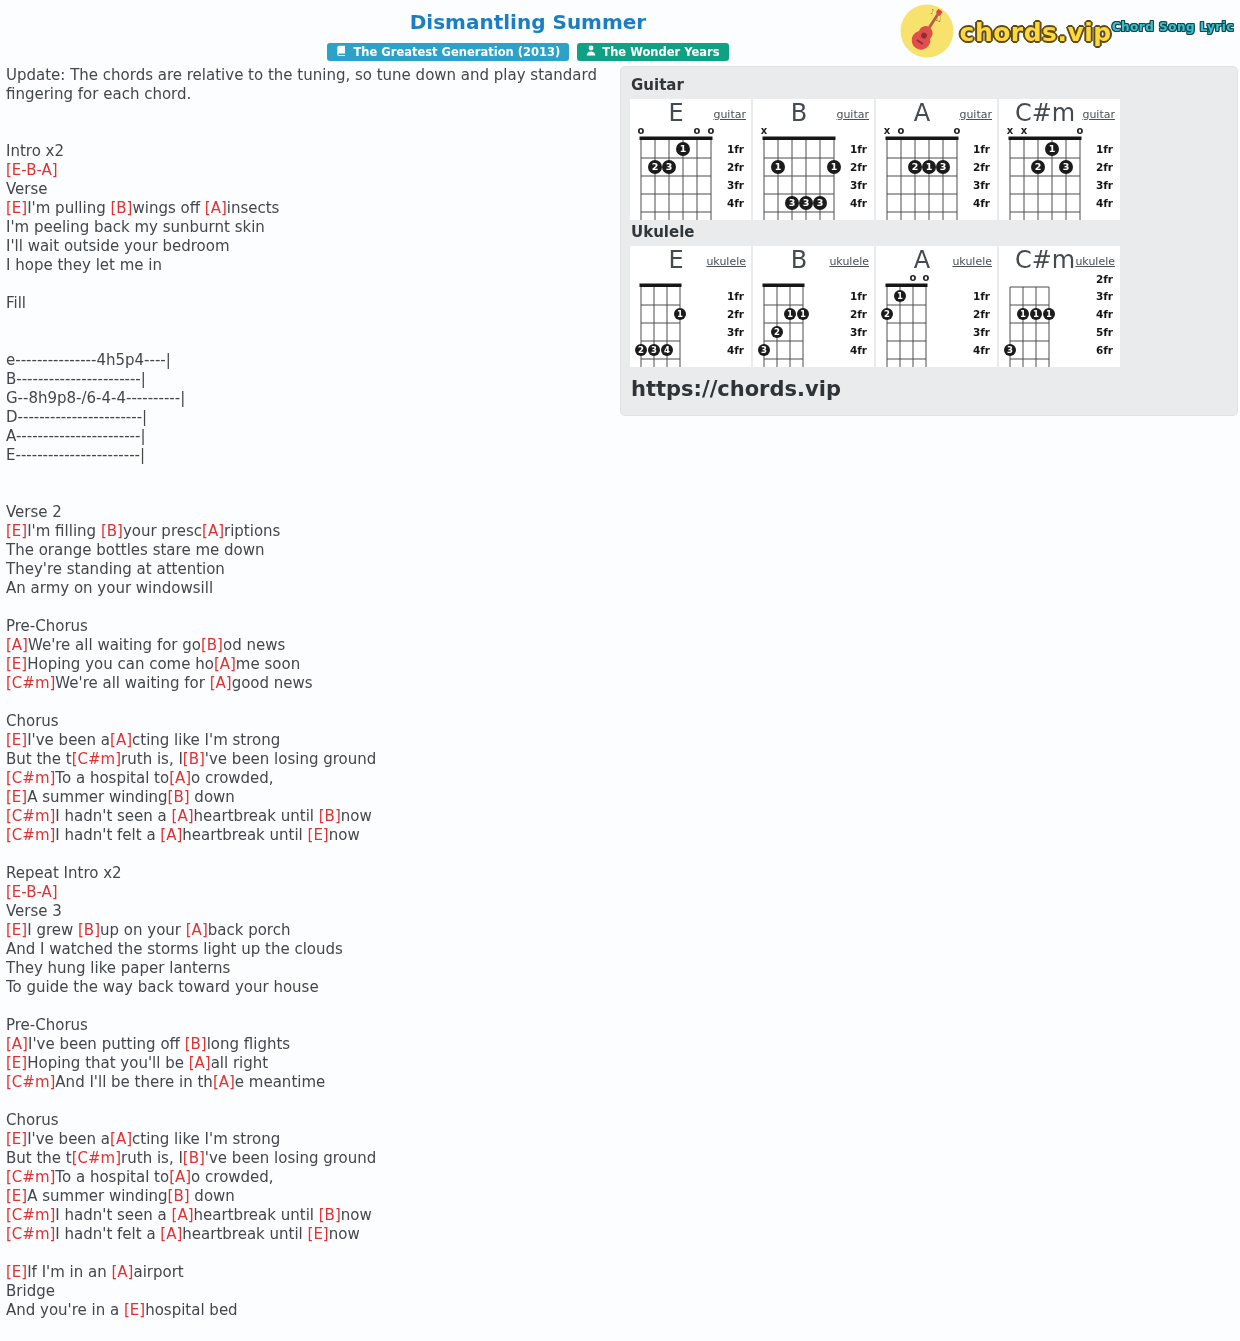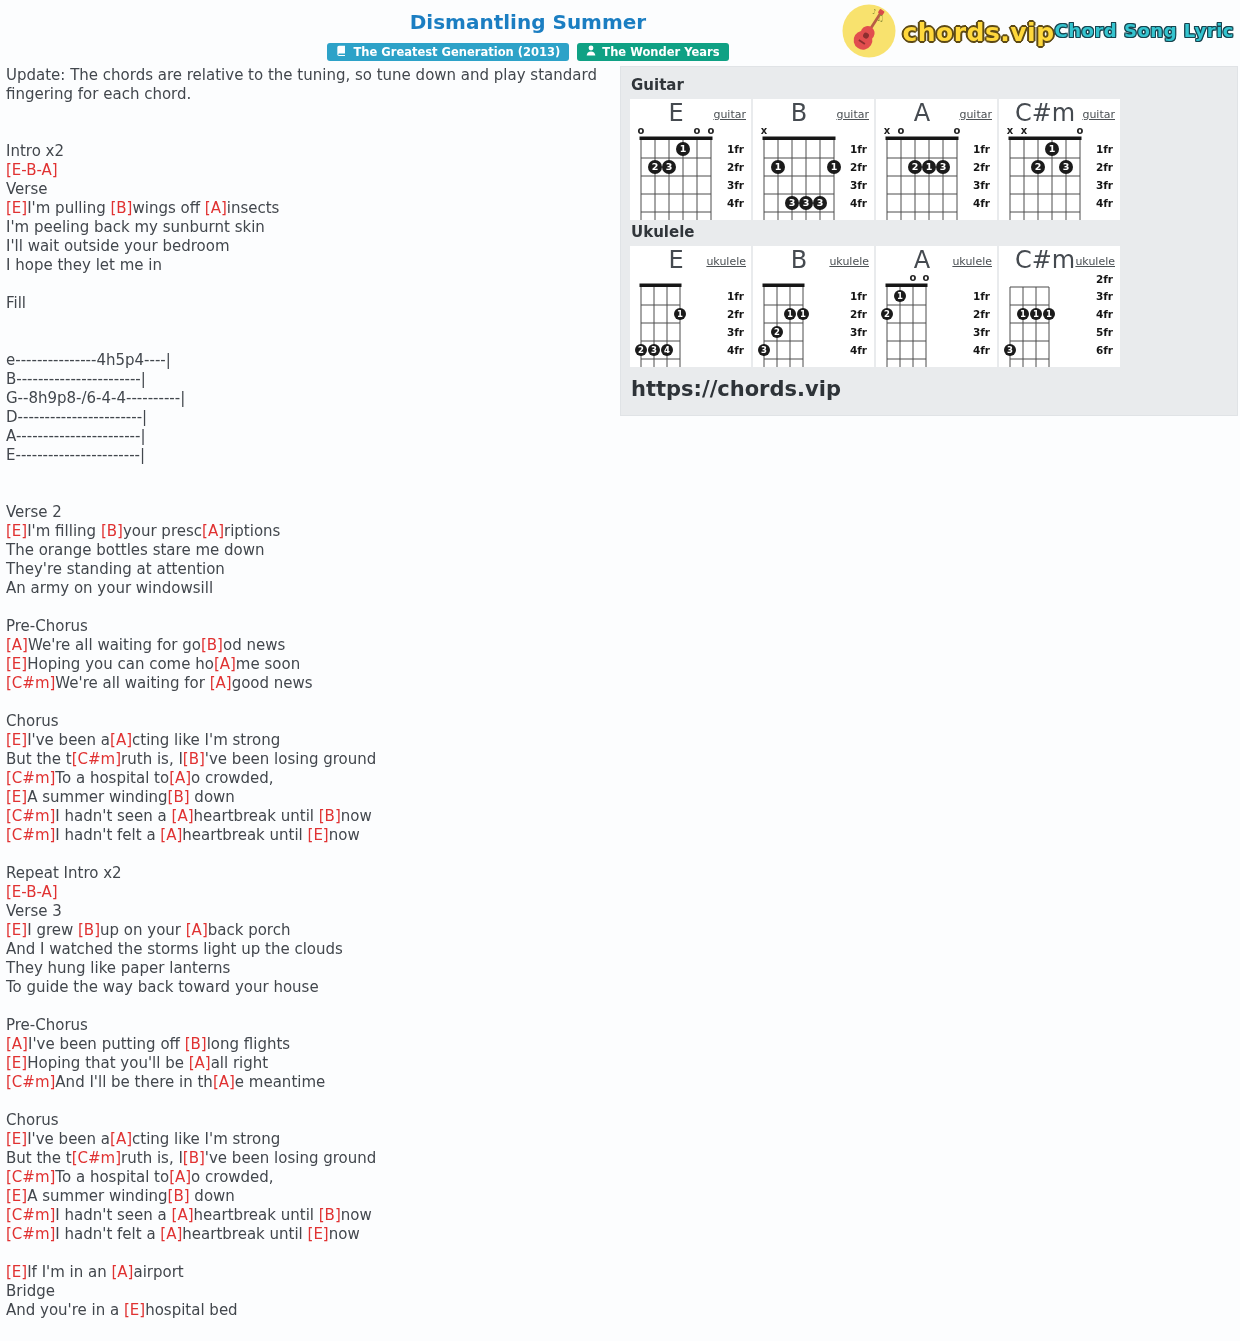--- a/index.html
+++ b/index.html
@@ -28,35 +28,35 @@
   .badge-artist { background:var(--badge-green,#0fa184); }
   .logo { position:absolute; top:4px; right:6px; display:flex; align-items:center; gap:6px; cursor:pointer; }
   .logo-text { display:flex; flex-direction:row; }
   .brand {
     font-size:25px; font-weight:bold; letter-spacing:0.5px; line-height:28px;
     color:#ffd83c;
     text-shadow:-2px 0 #5d4a16, 2px 0 #5d4a16, 0 -2px #5d4a16, 0 2px #5d4a16,
                 -1px -1px #5d4a16, 1px -1px #5d4a16, -1px 1px #5d4a16, 1px 1px #5d4a16;
   }
   .tagline {
-    font-size:18px; font-weight:bold; letter-spacing:0.5px; margin-top:1px;
+    font-size:12px; font-weight:bold; letter-spacing:0.5px; margin-top:1px;
     color:#35c4cf;
     text-shadow:-1px 0 #17444f, 1px 0 #17444f, 0 -1px #17444f, 0 1px #17444f,
                 -1px -1px #17444f, 1px -1px #17444f, -1px 1px #17444f, 1px 1px #17444f;
   }
   
   main { display:flex; align-items:flex-start; padding-top:6px; }
   .lyrics { width:620px; padding-left:6px; }
   .line { height:19px; font-size:15px; line-height:19px; white-space:pre; color:var(--text-color,#42474d); }
   .chord { color:var(--chord-red,#e03232); }
   
   .chords-panel {
     width:618px; margin-right:2px;
     background:var(--panel-bg,#e9ebed);
-    border:1px solid #e0e3e6; border-radius:0;
+    border:1px solid #e0e3e6; border-radius:5px;
     padding:6px 10px 14px 9px;
   }
   .panel-heading { font-size:15px; font-weight:bold; color:#30353a; margin:3px 0 5px 1px; }
   .chord-row { display:flex; gap:2px; }
   .chord-card {
     width:121px; height:121px; background:var(--card-bg,#ffffff);
     position:relative; overflow:hidden; flex:0 0 auto;
   }
   .chord-name {
     position:absolute; top:1px; left:0; width:92px; text-align:center;

